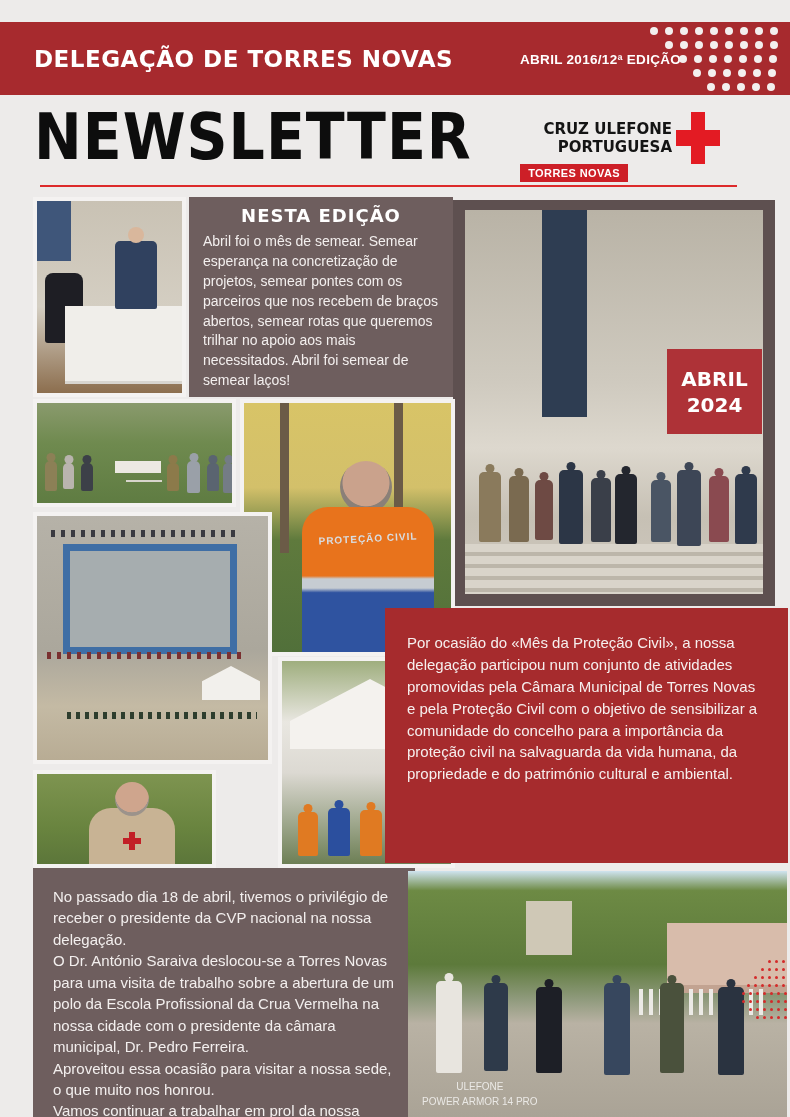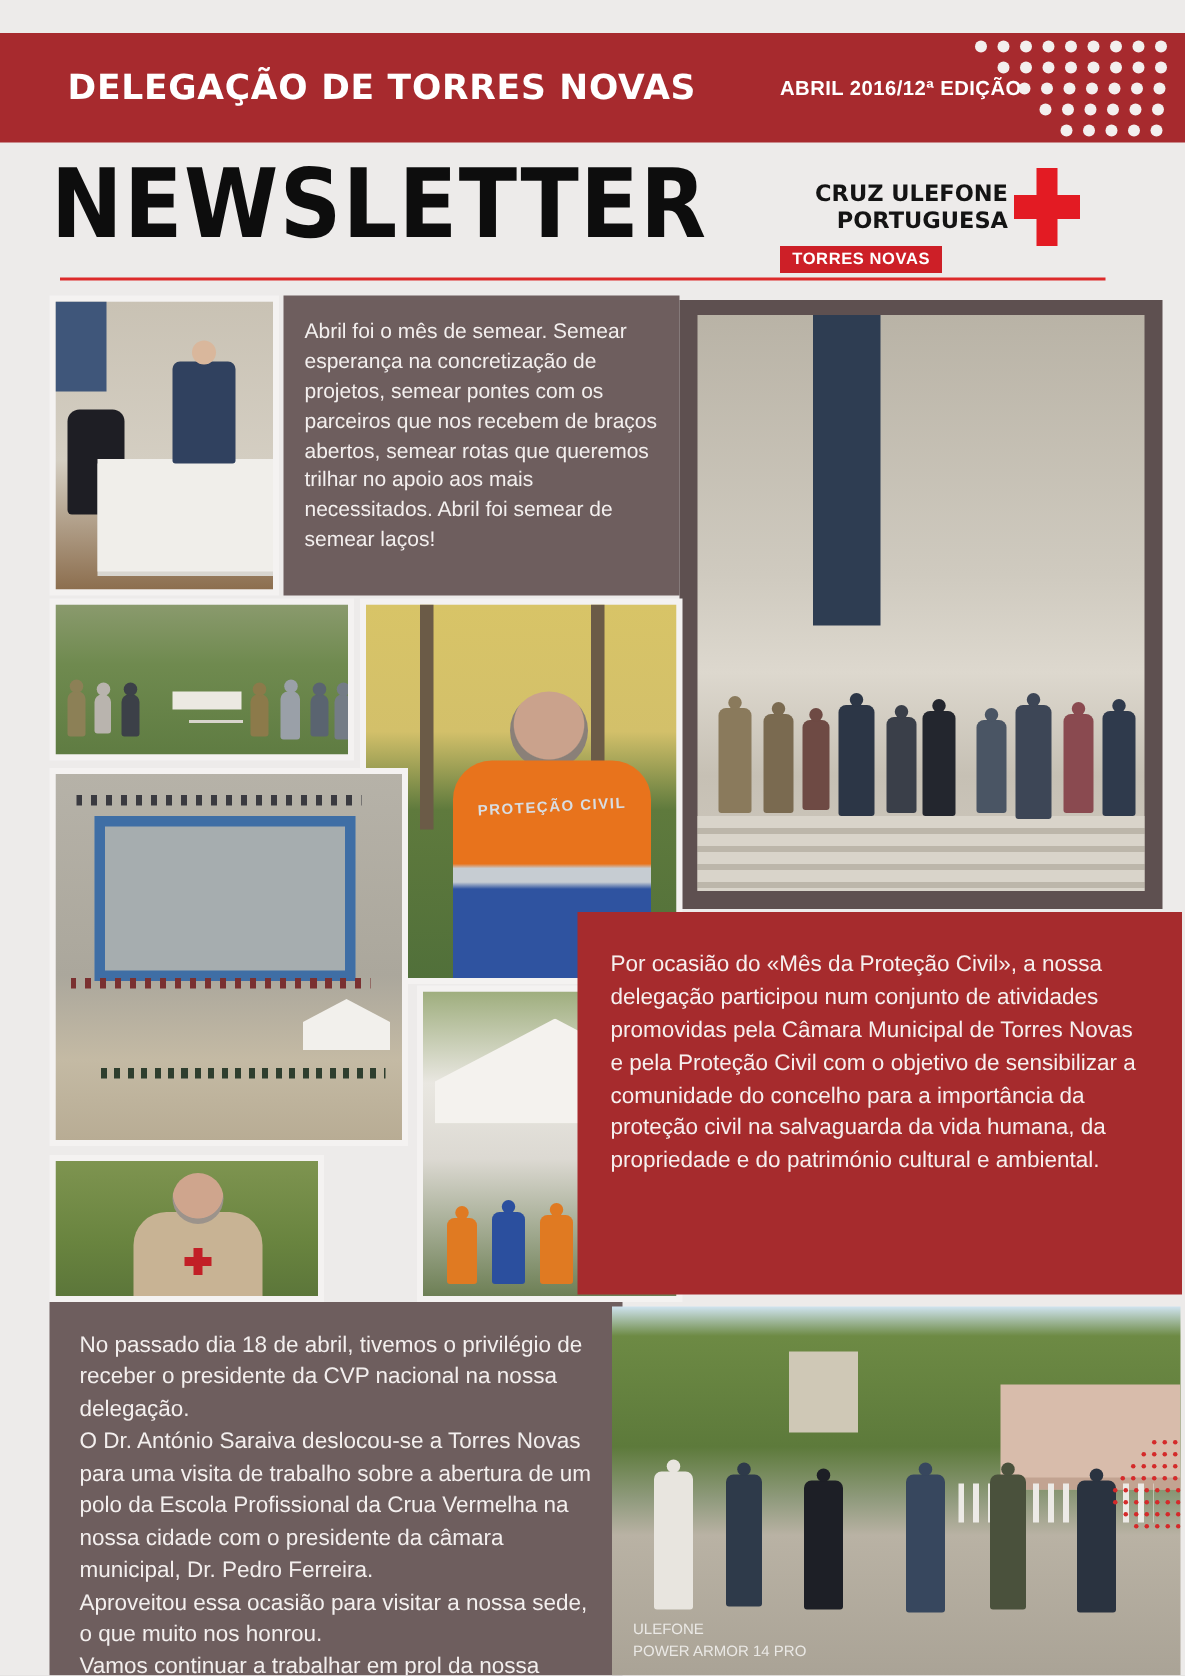--- a/index.html
+++ b/index.html
@@ -1,21 +1,21 @@
 <!DOCTYPE html>
 <html><head>
 <meta charset="utf-8">
 <style>
   html,body{margin:0;padding:0;}
   body{font-family:"Liberation Sans", sans-serif; background:#d7d5d4;}
   .page{position:relative;width:790px;height:1117px;background:#edebea;overflow:hidden;margin:0 auto;}
 
   
   .banner{position:absolute;left:0;top:22px;width:790px;height:73px;background:#a72a2e;overflow:hidden;}
-  .banner-title{position:absolute;left:45px;top:50%;transform:translateY(-50%);color:#fff;
+  .banner-title{position:absolute;left:34px;top:50%;transform:translateY(-50%);color:#fff;
     font-family:"DejaVu Sans", sans-serif;font-weight:bold;font-size:23px;letter-spacing:.5px;white-space:nowrap;}
   .banner-edition{position:absolute;left:520px;top:50%;transform:translateY(-50%);color:#fff;
     font-weight:bold;font-size:13.5px;letter-spacing:.3px;white-space:nowrap;}
   .banner-dots{position:absolute;right:0;top:0;width:140px;height:73px;}
   .banner-dots .dot{position:absolute;width:8px;height:8px;border-radius:50%;background:#f3efee;}
 
   
   .masthead-title{position:absolute;left:34px;top:100px;margin:0;color:#0d0d0d;
     font-family:"DejaVu Sans", sans-serif;font-weight:bold;font-size:57px;letter-spacing:1px;
     transform:scaleY(1.12);transform-origin:left top;white-space:nowrap;}
@@ -121,21 +121,21 @@
     color:#f3efee;box-sizing:border-box;padding:18px 20px;font-size:15px;line-height:1.43;}
   .visit-body{white-space:pre-line;}
 
   
   .photo-visit{left:408px;top:871px;width:379px;height:246px;border:none;background:
     linear-gradient(180deg,#cfe3ef 0%,#6d8a44 8%,#5d7a3b 38%,#8f9a7c 52%,#b9b2a4 62%,#aaa396 100%);}
   .photo-visit .bldg{position:absolute;right:0;top:52px;width:120px;height:70px;background:#d8bcab;box-shadow:inset 0 -8px 0 #c2a391;}
   .photo-visit .bldg2{position:absolute;left:118px;top:30px;width:46px;height:54px;background:#cfc8b6;}
   .photo-visit .fence{position:absolute;right:18px;top:118px;width:130px;height:26px;
     background:repeating-linear-gradient(90deg,#eceae6 0 4px,transparent 4px 10px);}
-  .watermark{position:absolute;left:14px;bottom:8px;color:rgba(255,255,255,.75);font-size:10px;line-height:1.5;}
+  .watermark{position:absolute;left:14px;bottom:8px;color:rgba(255,255,255,.75);font-size:10px;line-height:1.5;text-align:center;}
   .red-dots{position:absolute;left:334px;top:89px;width:56px;height:66px;}
   .red-dots .dot{position:absolute;width:3px;height:3px;border-radius:50%;background:#d42a2a;}
 </style>
 </head>
 <body>
 
 <div class="page">
 
   <header class="banner">
     <div class="banner-title">DELEGAÇÃO DE TORRES NOVAS</div>
@@ -191,20 +191,21 @@
   <div class="rule"></div>
 
   <div class="photo photo-signing">
     <div class="win"></div>
     <div class="chair"></div>
     <div class="desk"></div>
     <div class="fig man"></div>
   </div>
 
   <section class="edition-panel">
+    <h2 class="edition-heading">NESTA EDIÇÃO</h2>
     <div class="edition-body">Abril foi o mês de semear. Semear esperança na concretização de projetos, semear pontes com os parceiros que nos recebem de braços abertos, semear rotas que queremos trilhar no apoio aos mais necessitados. Abril foi semear de semear laços!</div>
   </section>
 
   <div class="photo photo-entrance">
     <div class="inner">
       <div class="door"></div>
       <div class="steps"></div>
       <div id="entrance-figs">
           <div class="fig" style="left: 14px; bottom: 52px; width: 22px; height: 70px; background: rgb(138, 122, 92);"></div>
           <div class="fig" style="left: 44px; bottom: 52px; width: 20px; height: 66px; background: rgb(122, 106, 80);"></div>
@@ -213,20 +214,24 @@
           <div class="fig" style="left: 126px; bottom: 52px; width: 20px; height: 64px; background: rgb(58, 63, 73);"></div>
           <div class="fig" style="left: 150px; bottom: 50px; width: 22px; height: 70px; background: rgb(35, 38, 46);"></div>
           <div class="fig" style="left: 186px; bottom: 52px; width: 20px; height: 62px; background: rgb(74, 85, 100);"></div>
           <div class="fig" style="left: 212px; bottom: 48px; width: 24px; height: 76px; background: rgb(61, 70, 86);"></div>
           <div class="fig" style="left: 244px; bottom: 52px; width: 20px; height: 66px; background: rgb(138, 74, 80);"></div>
           <div class="fig" style="left: 270px; bottom: 50px; width: 22px; height: 70px; background: rgb(47, 58, 76);"></div>
         </div>
     </div>
   </div>
 
+  <div class="april-badge">
+    <span>ABRIL</span>
+    <span>2024</span>
+  </div>
 
   <div class="photo photo-cpr">
     <div class="table"></div>
     <div id="cpr-figs">
         <div class="fig" style="left: 8px; bottom: 12px; width: 12px; height: 30px; background: rgb(140, 128, 86);"></div>
         <div class="fig" style="left: 26px; bottom: 14px; width: 11px; height: 26px; background: rgb(185, 180, 174);"></div>
         <div class="fig" style="left: 44px; bottom: 12px; width: 12px; height: 28px; background: rgb(60, 64, 72);"></div>
         <div class="fig" style="left: 130px; bottom: 12px; width: 12px; height: 28px; background: rgb(140, 122, 74);"></div>
         <div class="fig" style="left: 150px; bottom: 10px; width: 13px; height: 32px; background: rgb(154, 160, 168);"></div>
         <div class="fig" style="left: 170px; bottom: 12px; width: 12px; height: 28px; background: rgb(90, 100, 112);"></div>

